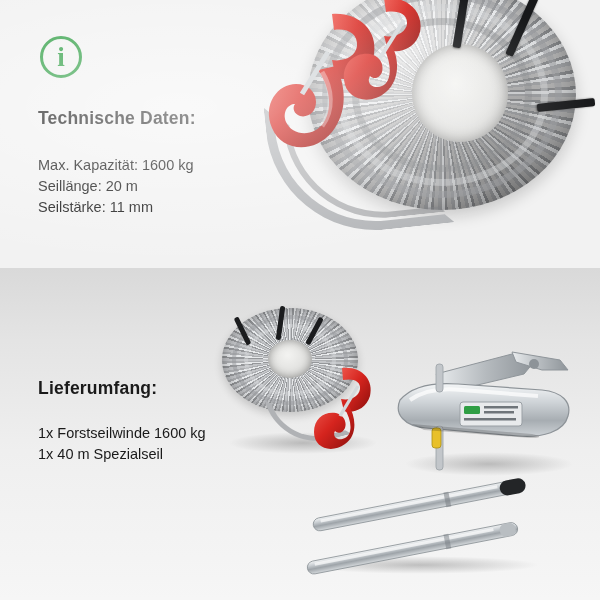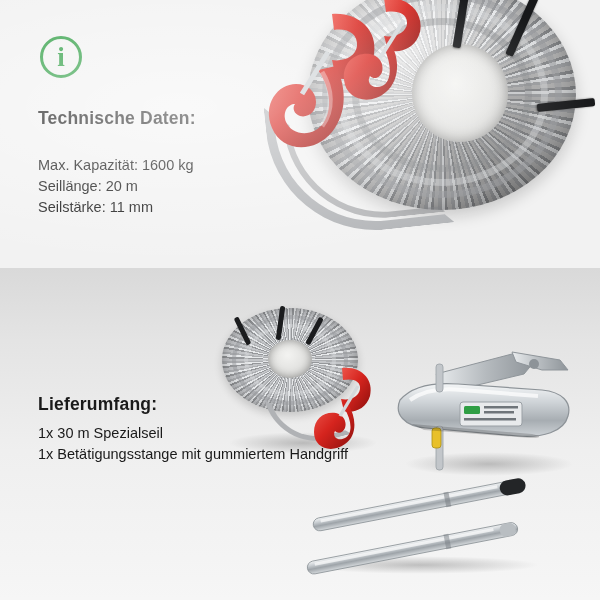--- a/index.html
+++ b/index.html
@@ -64,21 +64,21 @@
   
   .heading {
     position: absolute;
     font-size: 17.5px;
     font-weight: bold;
     color: #1a1a1a;
     letter-spacing: 0.2px;
     white-space: nowrap;
   }
   .spec-heading { left: 38px; top: 108px; }
-  .scope-heading { left: 38px; top: 378px; margin-top: 16px; }
+  .scope-heading { left: 38px; top: 378px; }
 
   .lines {
     position: absolute;
     font-size: 14.5px;
     color: #1a1a1a;
     line-height: 21px;
   }
   .spec-lines { left: 38px; top: 155px; }
   .scope-lines { left: 38px; top: 423px; }
   .lines div { white-space: nowrap; }
@@ -399,17 +399,17 @@
     <g transform="rotate(-11 126 82)">
       <rect x="10" y="72" width="214" height="13" rx="6.5" fill="url(#barg)" stroke="#8b9196" stroke-width="0.8"></rect>
       <rect x="18" y="74" width="182" height="3" fill="rgba(255,255,255,0.65)"></rect>
       <rect x="206" y="72" width="16" height="13" rx="6" fill="#b9bec2"></rect>
       <rect x="150" y="71" width="5" height="15" fill="rgba(120,126,131,0.5)"></rect>
     </g>
   </svg>
 
   <div class="heading scope-heading">Lieferumfang:</div>
   <div class="lines scope-lines">
-    <div>1x 30 m Spezialseil</div>
-    <div>1x Betätigungsstange mit gummiertem Handgriff</div>
+    <div>1x Forstseilwinde 1600 kg</div>
+    <div>1x 40 m Spezialseil</div>
   </div>
 
 </div>
 
 </body></html>

